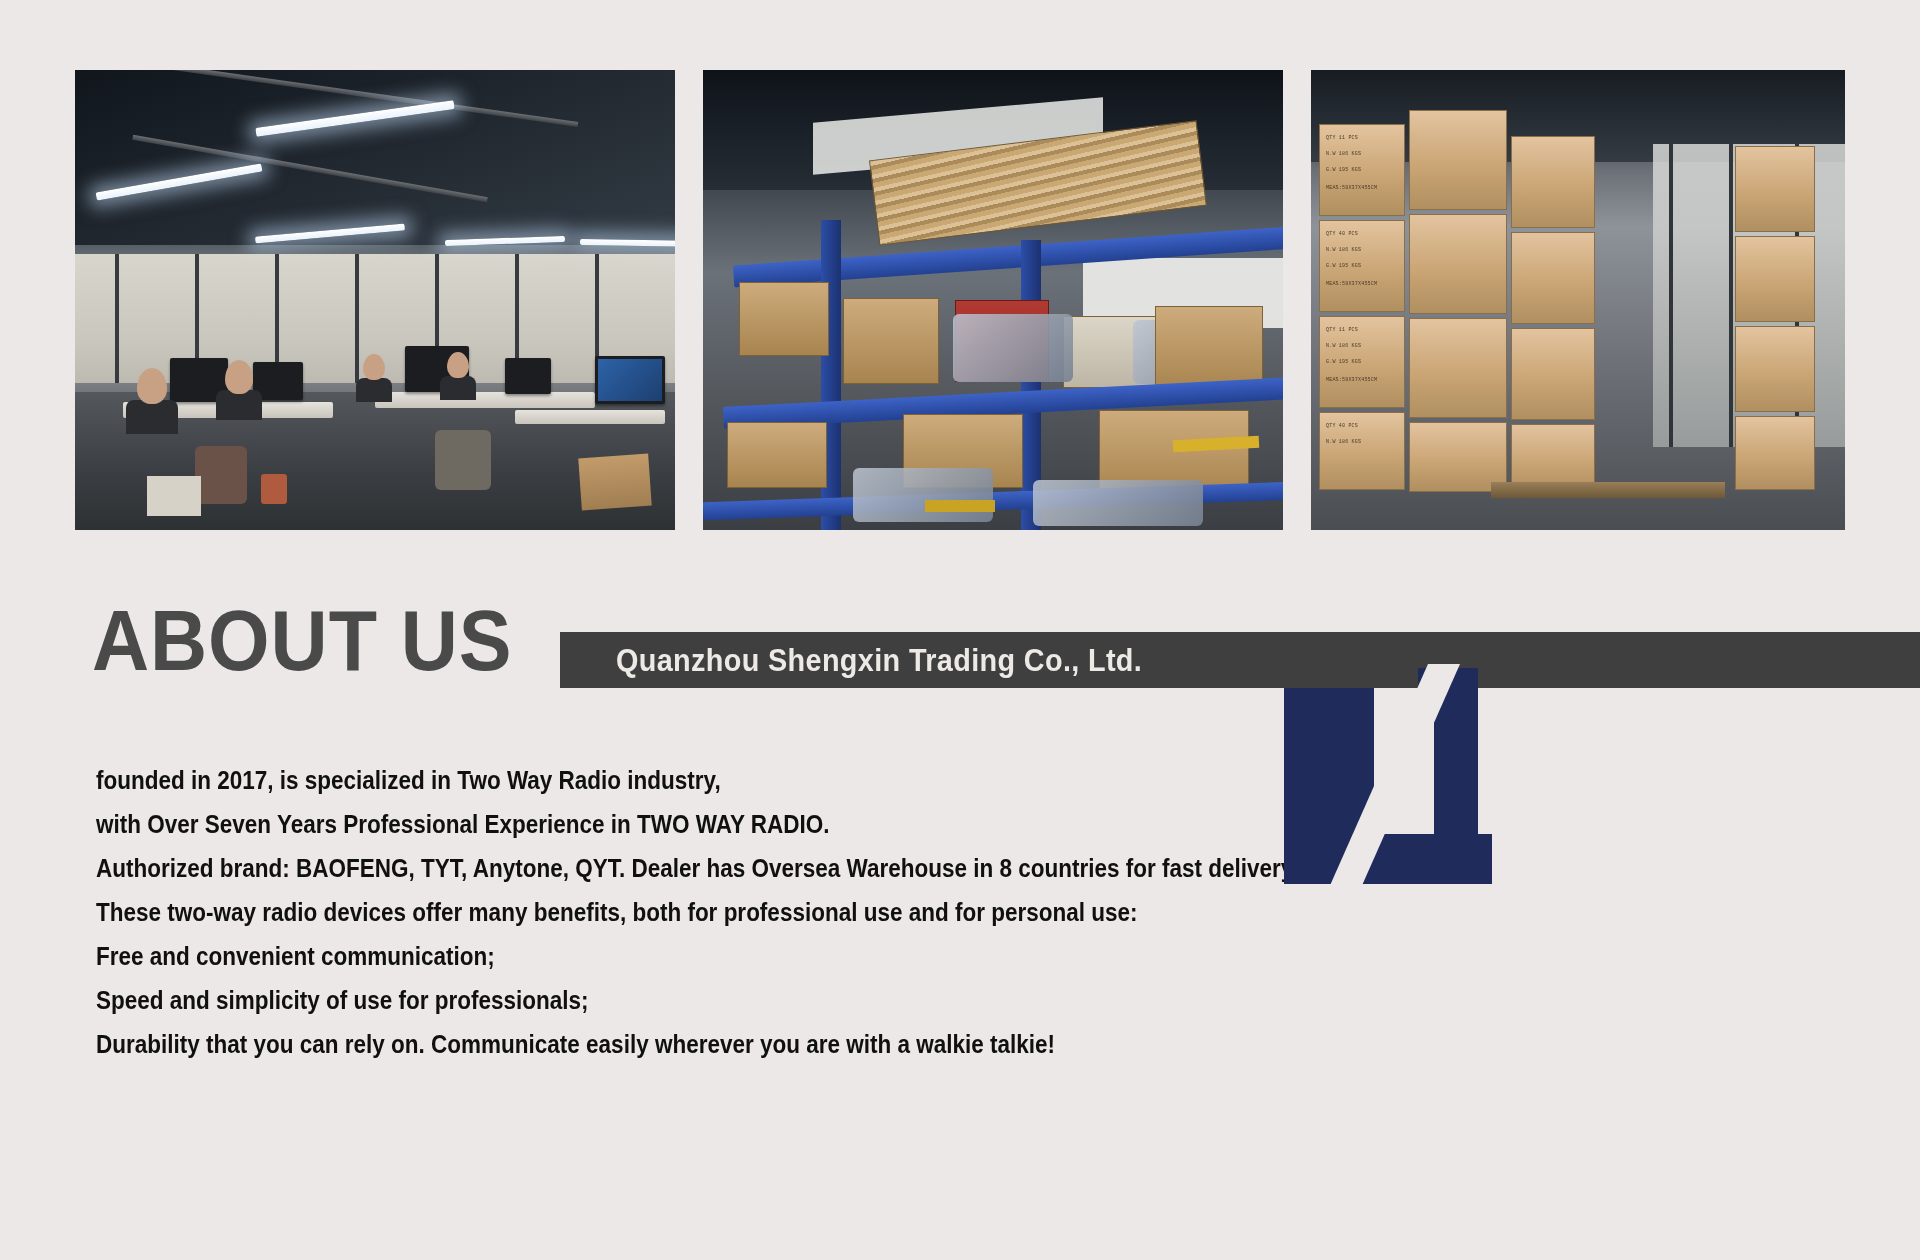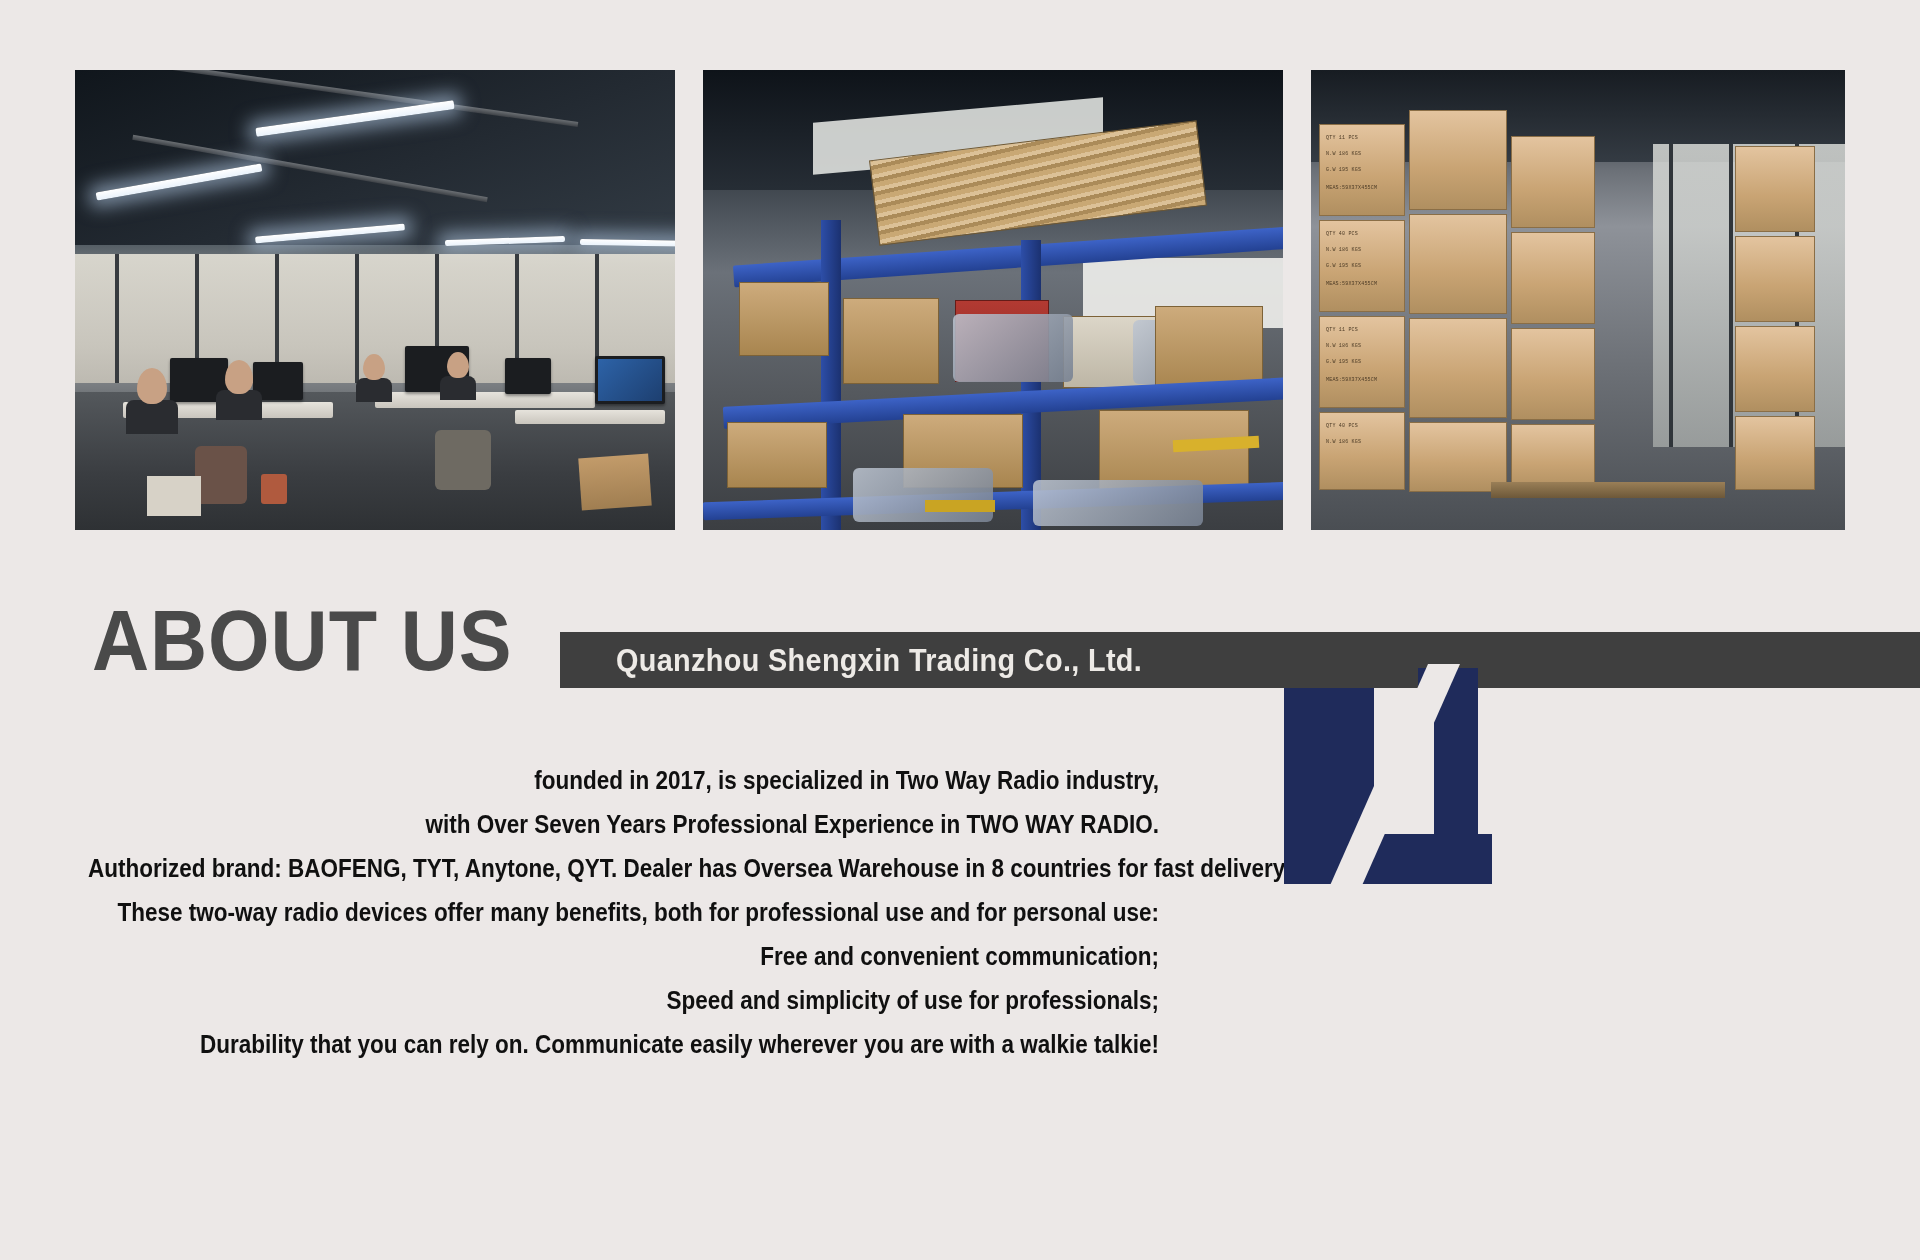--- a/index.html
+++ b/index.html
@@ -298,23 +298,22 @@
     transform: scaleX(.9);
     transform-origin: left center;
     margin-left: 56px;
     white-space: nowrap;
   }
 
   
   .body-copy {
     position: absolute;
     top: 758px;
-    left: 88px;
+    left: 96px;
     width: 1190px;
-    text-align: right;
   }
   .copy-line {
     font-family: "Liberation Sans Narrow", "Liberation Sans", sans-serif;
     font-weight: 700;
     font-size: 25px;
     line-height: 44px;
     color: #101010;
     transform: scaleX(.9);
     transform-origin: left center;
     white-space: nowrap;

